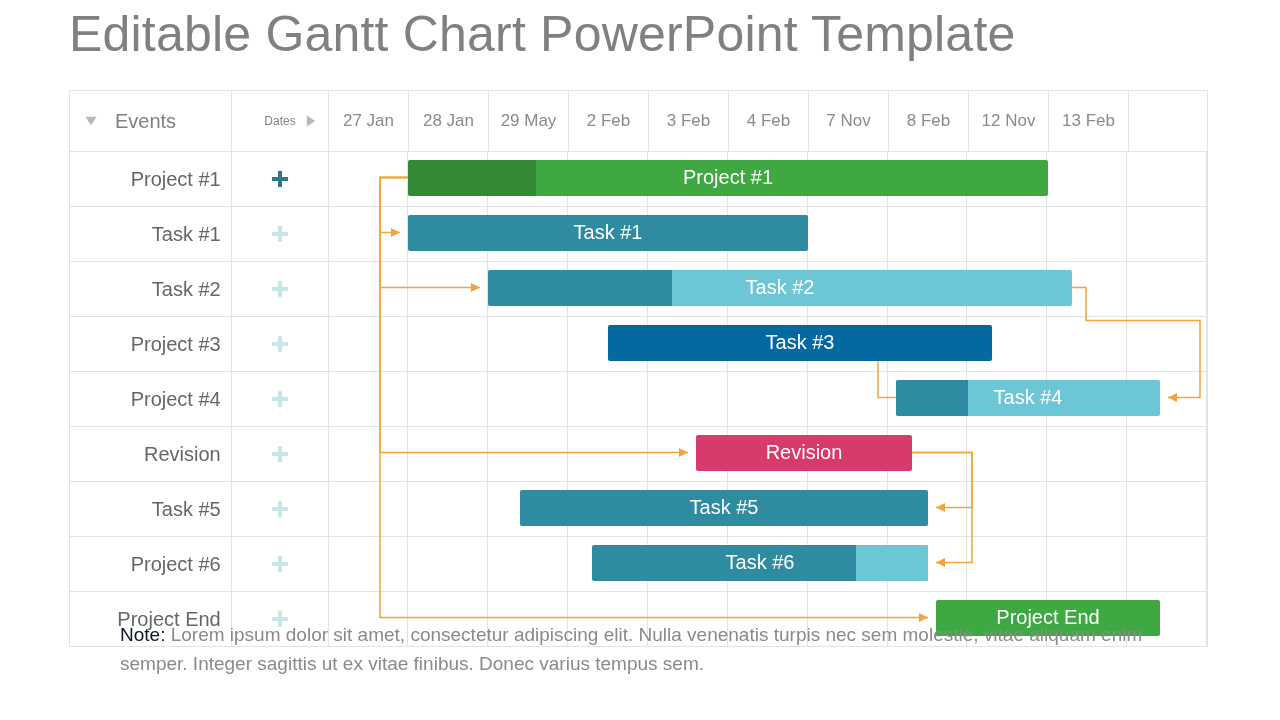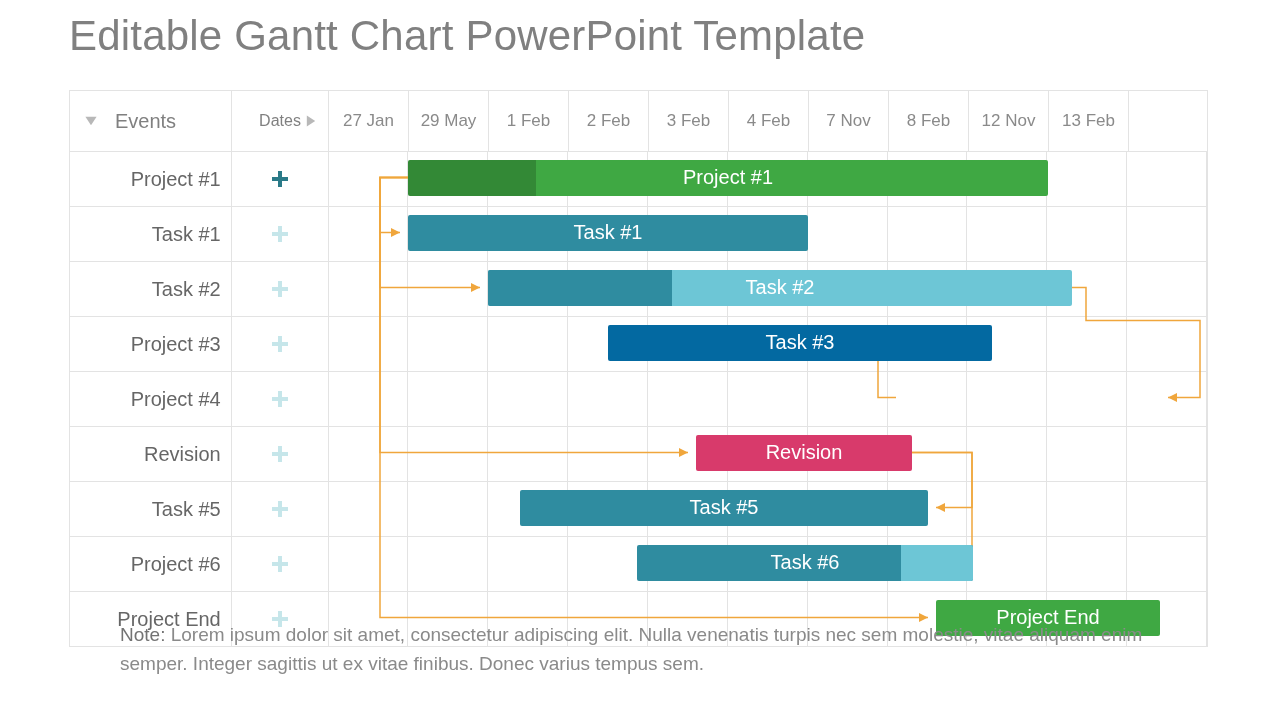--- a/index.html
+++ b/index.html
@@ -1,18 +1,18 @@
 <!DOCTYPE html>
 <html><head>
 <meta charset="utf-8">
 <style>
   * { box-sizing: border-box; margin: 0; padding: 0; }
   html, body { width: 1280px; height: 720px; font-family: "Segoe UI", "Helvetica Neue", Arial, sans-serif; background: #fff; color: #595959; }
   .slide { width: 1280px; height: 720px; position: relative; }
-  .title { position: absolute; left: 69px; top: 12px; font-size: 42px; font-weight: 400; color: #808080; letter-spacing: 0.2px; }
+  .title { position: absolute; left: 69px; top: 5px; font-size: 50px; font-weight: 400; color: #808080; letter-spacing: 0.2px; }
   .chart-wrap { position: absolute; left: 69px; top: 90px; width: 1140px; }
   
   :root {
     --events-w: 162px;
     --dates-w:   97px;
     --day-w:     80px;  
     --row-h:     55px;
     --hdr-h:     60px;
   }
   .grid {
@@ -20,21 +20,21 @@
     width: calc(var(--events-w) + var(--dates-w) + 11 * var(--day-w));
     border: 1px solid #e3e3e3;
   }
   .row { display: flex; height: var(--row-h); border-top: 1px solid #e3e3e3; text-align: right; }
   .row.header { height: var(--hdr-h); border-top: none; }
   .cell { border-right: 1px solid #e3e3e3; display: flex; align-items: center; justify-content: center; font-size: 18px; color: #808080; }
   .cell.events { width: var(--events-w); justify-content: flex-end; padding-right: 10px; }
   .cell.dates  { width: var(--dates-w); justify-content: center; position: relative; }
   .cell.day    { width: var(--day-w); font-size: 17px; color: #8a8a8a; }
   .row.header .cell.events { justify-content: center; font-size: 20px; position: relative; }
-  .row.header .cell.dates  { font-size: 16px; }
+  .row.header .cell.dates  { font-size: 12px; }
   .row.body  .cell.events,
   .row.body  .cell.dates  { font-size: 20px; color: #666; }
   .row.body .cell.day { background: #fff; }
   
   .chev { position: absolute; font-size: 16px; color: #b8b8b8; }
   .chev.down { left: 14px; top: 50%; transform: translateY(-50%) rotate(90deg); }
   .chev.right { right: 10px; top: 50%; transform: translateY(-50%); }
   .chev svg { width: 14px; height: 14px; display:block; }
   
   .plus { width: 18px; height: 18px; position: relative; }
@@ -63,21 +63,21 @@
   .bar .shade {
     position: absolute; left: 0; top: 0; bottom: 0;
     background: rgba(0,0,0,0.18);
     border-radius: 2px 0 0 2px;
   }
   .bar.light .shade { background: #2f8ca0; }
   .bar .lbl { position: relative; z-index: 2; }
   svg.connectors { position: absolute; inset: 0; width: 100%; height: 100%; overflow: visible; }
   
   .note { position: absolute; left: 120px; top: 620px; width: 1040px; font-size: 19px; line-height: 1.55; color: #8a8a8a; }
-  .note .lead { color: #737373; }
+  .note .lead { color: #0f172a; }
 </style>
 </head>
 <body>
 <div class="slide">
 
 <div class="title">Editable Gantt Chart PowerPoint Template</div>
 
 <div class="chart-wrap">
   <div class="grid" id="grid">
 
@@ -93,22 +93,22 @@
       <div class="cell dates">
         <span>Dates</span>
         <span class="chev right">
           <svg viewBox="0 0 10 10">
                 <path d="M2 1 L8 5 L2 9 Z" fill="#b8b8b8"></path>
               </svg>
         </span>
       </div>
 
     <div class="cell day">27 Jan</div>
+          <div class="cell day">28 Jan</div>
           <div class="cell day">29 May</div>
-          <div class="cell day">1 Feb</div>
           <div class="cell day">2 Feb</div>
           <div class="cell day">3 Feb</div>
           <div class="cell day">4 Feb</div>
           <div class="cell day">7 Nov</div>
           <div class="cell day">8 Feb</div>
           <div class="cell day">12 Nov</div>
           <div class="cell day">13 Feb</div>
         </div>
 
   <div class="row body">
@@ -289,27 +289,31 @@
         <div class="bar" style="left: 80px; top: 64.5px; width: 400px; background: rgb(47, 140, 160);">
           <span class="lbl">Task #1</span>
         </div>
         <div class="bar light" style="left: 160px; top: 119.5px; width: 584px; background: rgb(109, 198, 214);">
           <div class="shade" style="width: 184px;"></div>
           <span class="lbl">Task #2</span>
         </div>
         <div class="bar" style="left: 280px; top: 174.5px; width: 384px; background: #0369a1;">
           <span class="lbl">Task #3</span>
         </div>
+        <div class="bar light" style="left: 568px; top: 229.5px; width: 264px; background: rgb(109, 198, 214);">
+          <div class="shade" style="width: 72px;"></div>
+          <span class="lbl">Task #4</span>
+        </div>
         <div class="bar" style="left: 368px; top: 284.5px; width: 216px; background: rgb(216, 58, 107);">
           <span class="lbl">Revision</span>
         </div>
         <div class="bar" style="left: 192px; top: 339.5px; width: 408px; background: rgb(47, 140, 160);">
           <span class="lbl">Task #5</span>
         </div>
-        <div class="bar" style="left: 264px; top: 394.5px; width: 336px; background: rgb(47, 140, 160); margin-left: 45px;">
+        <div class="bar" style="left: 264px; top: 394.5px; width: 336px; background: rgb(47, 140, 160);">
           <div style="position: absolute; right: 0px; top: 0px; bottom: 0px; background: rgb(109, 198, 214); width: 72px; border-radius: 0px 2px 2px 0px;"></div>
           <span class="lbl">Task #6</span>
         </div>
         <div class="bar" style="left: 608px; top: 449.5px; width: 224px; background: rgb(63, 168, 67);">
           <span class="lbl">Project End</span>
         </div>
       </div>
 </div>
 
 <div class="note">

